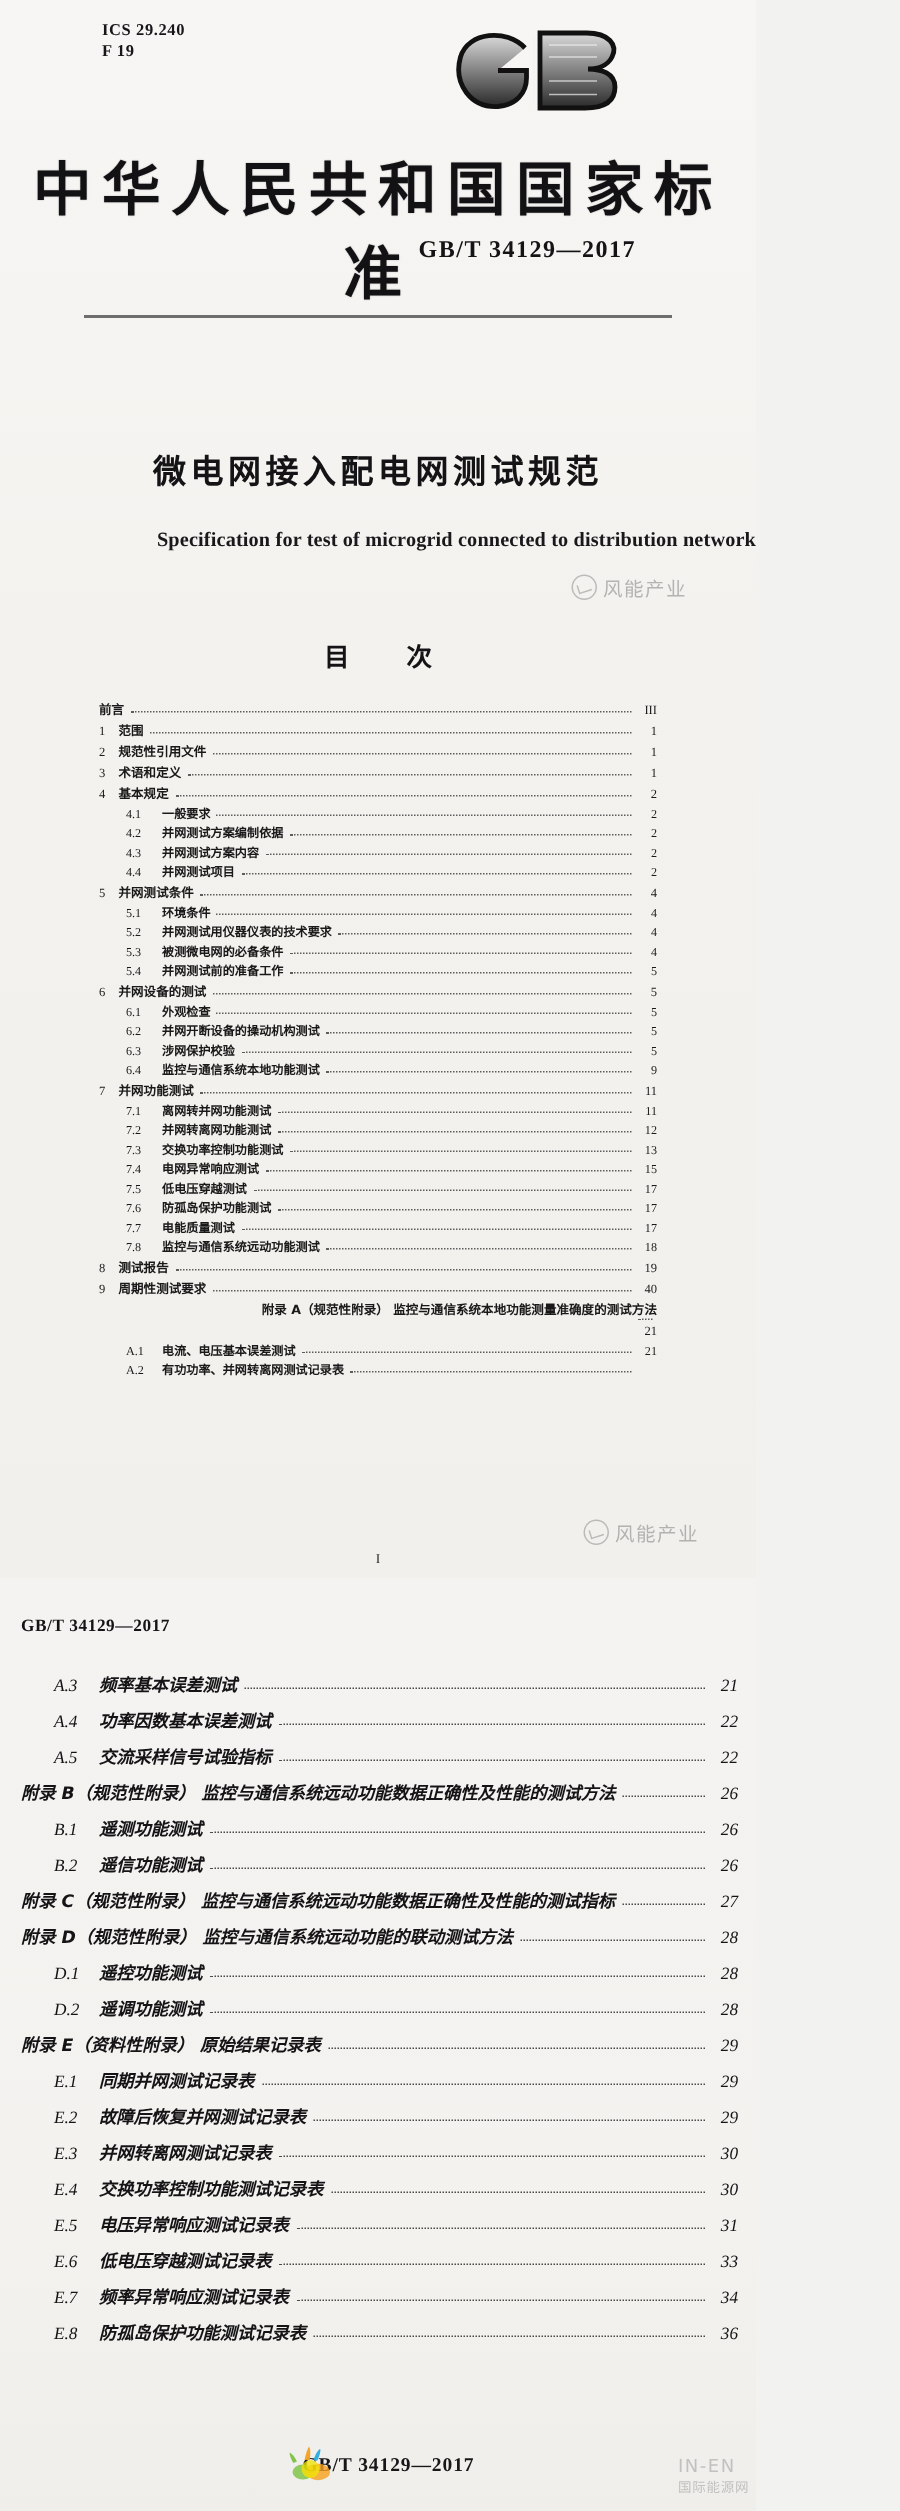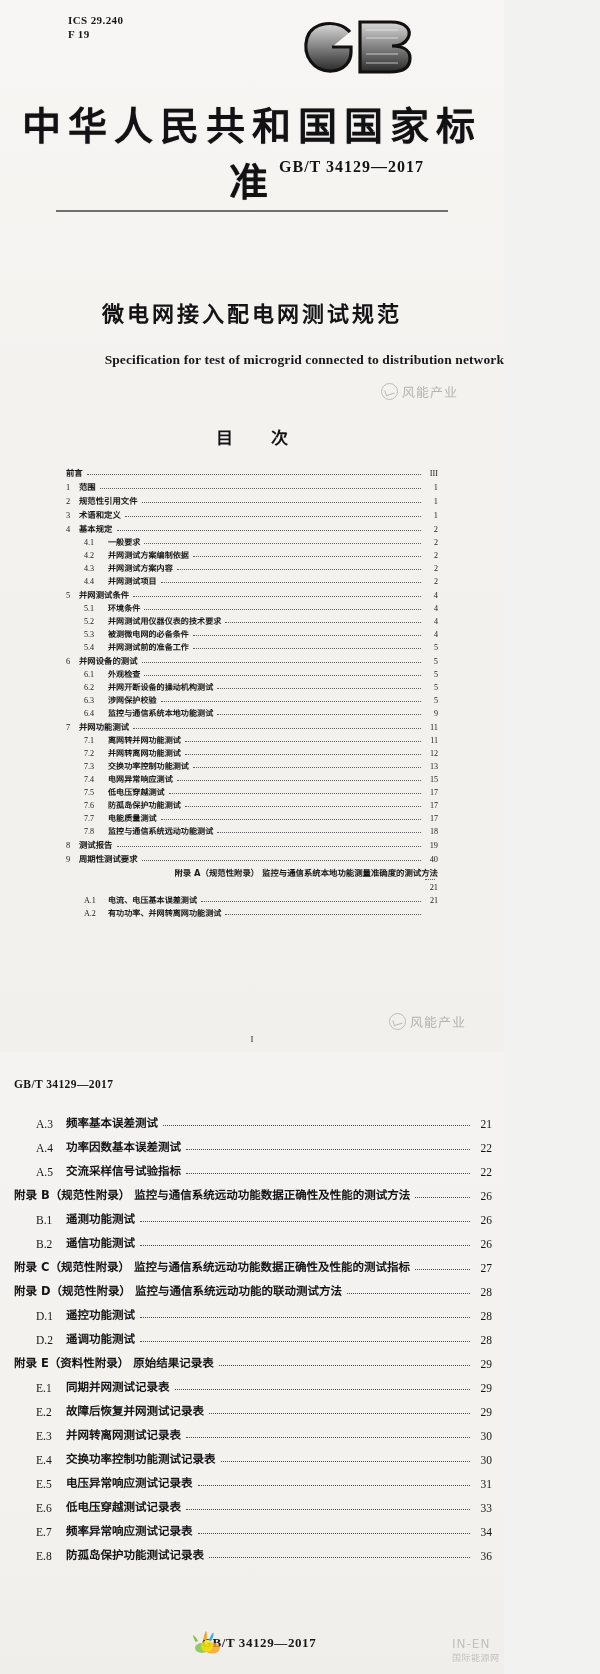--- a/index.html
+++ b/index.html
@@ -163,20 +163,21 @@
     position:absolute;
     left:14px; right:12px; top:62px;
   }
   .row2{
     display:flex;
     align-items:flex-end;
     font-family:"DejaVu Sans", sans-serif;
     color:#141416;
     margin-bottom:8px;
     white-space:nowrap;
+    font-style:italic;
   }
   .row2 .num{
     flex:0 0 auto;
     font-family:"Liberation Serif", serif;
     font-weight:normal;
   }
   .row2 .label{ flex:0 0 auto; font-weight:bold; }
   .row2 .dots{
     flex:1 1 auto;
     overflow:hidden;
@@ -500,21 +501,21 @@
           <span class="pg">21</span>
         </div>
         <div class="row lvl-sub">
           <span class="num">A.1</span>
           <span class="label">电流、电压基本误差测试</span>
           <span class="dots"></span>
           <span class="pg">21</span>
         </div>
         <div class="row lvl-sub">
           <span class="num">A.2</span>
-          <span class="label">有功功率、并网转离网功能测试</span>
+          <span class="label">有功功率、并网转离网测试记录表</span>
           <span class="dots"></span>
           <span class="pg"></span>
         </div>
       </div>
 
     <div class="wm-fn wm2">
       <span class="wm-mark"></span><span>风能产业</span>
     </div>
 
     <div class="page-num-ii">I</div>

